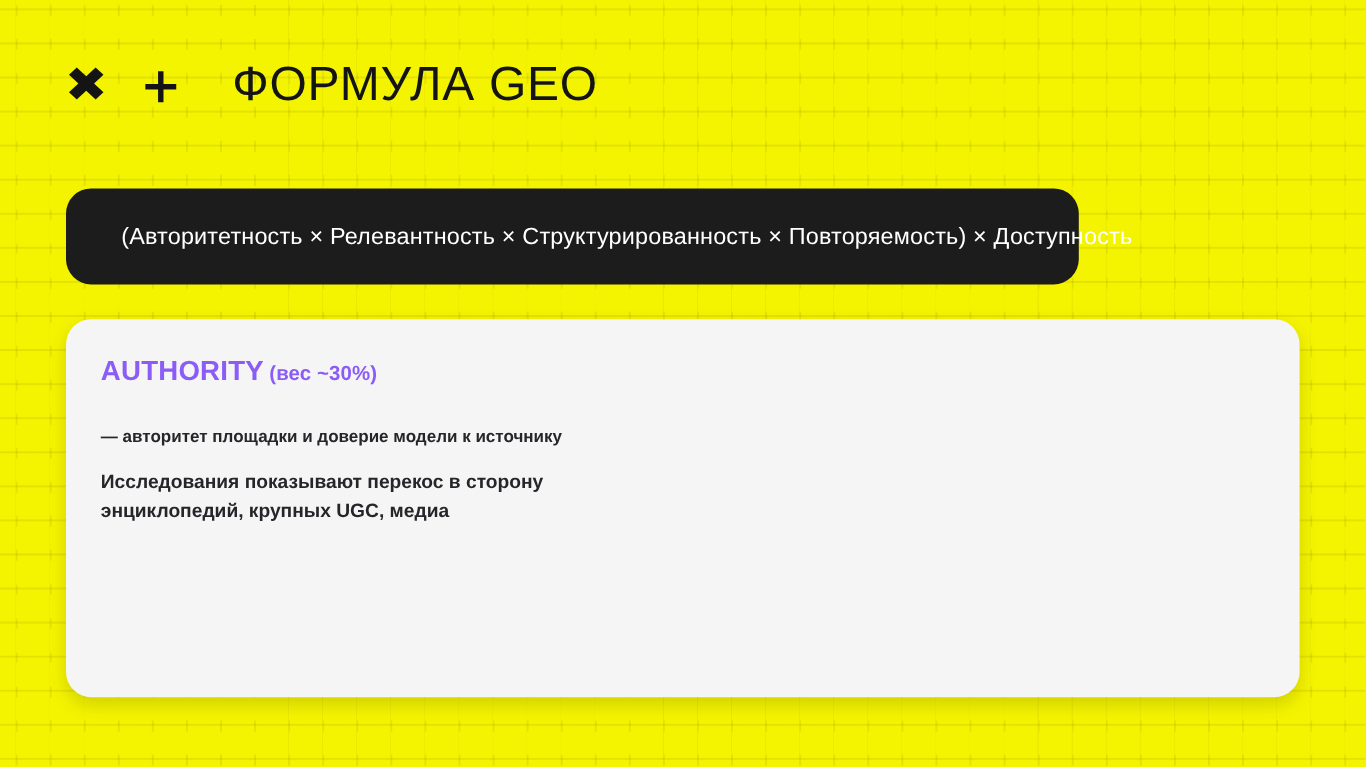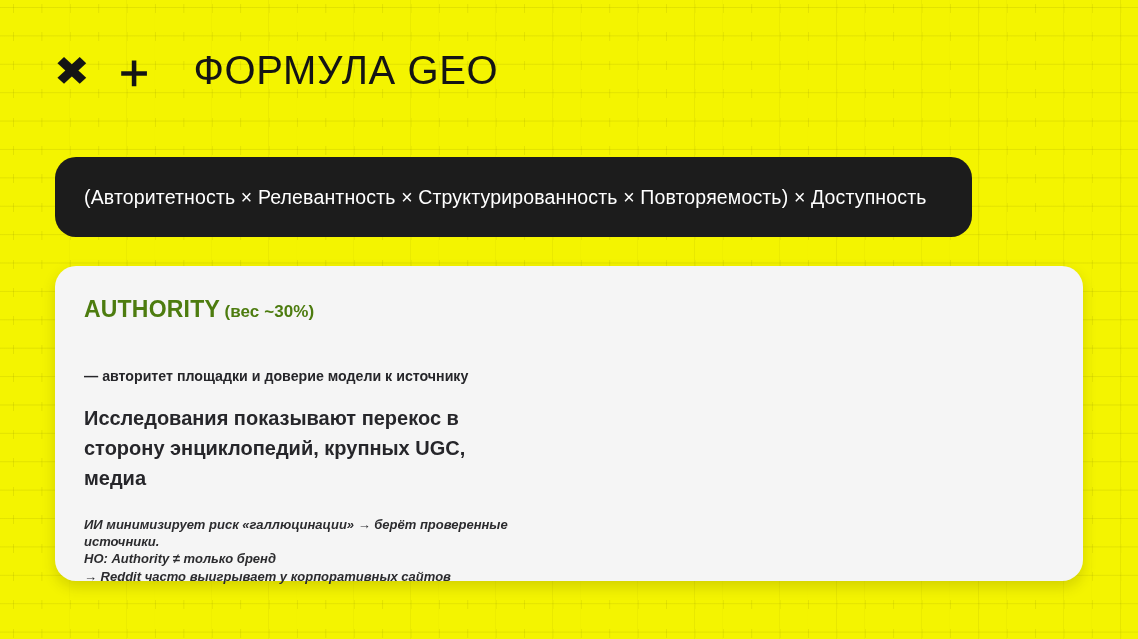--- a/index.html
+++ b/index.html
@@ -77,27 +77,27 @@
     color: #141414;
     letter-spacing: 0.6px;
     white-space: nowrap;
   }
 
   
   #formula-bar {
     position: absolute;
     left: 55px;
     top: 157px;
-    width: 917px;
+    width: 844px;
     height: 80px;
     background: #1C1C1C;
     border-radius: 21px;
     display: flex;
     align-items: center;
-    padding-left: 29px;
+    padding-left: 46px;
   }
   #formula-text {
     color: #FFFFFF;
     font-size: 19.5px;
     font-weight: 400;
     letter-spacing: 0.15px;
     white-space: nowrap;
   }
 
   
@@ -113,23 +113,23 @@
 
   .card {
     flex: 1 1 0;
     background: #F5F5F5;
     border-radius: 21px;
     box-shadow: 0 6px 14px rgba(60,56,0,0.18);
     padding: 30px 30px 0 29px;
   }
 
   .card-heading {
-    color: #4d7c0f;
+    color: #8b5cf6;
     white-space: nowrap;
-    margin-bottom: 43px;
+    margin-bottom: 31px;
   }
   .card-heading .kw {
     font-size: 23px;
     font-weight: 600;
     letter-spacing: 0.2px;
   }
   .card-heading .weight {
     font-size: 17px;
     font-weight: 600;
     letter-spacing: 0.1px;
@@ -137,21 +137,21 @@
 
   .card-lead {
     font-size: 14.2px;
     font-weight: 600;
     color: #26262A;
     line-height: 1.45;
     margin-bottom: 16px;
   }
 
   .card-body {
-    font-size: 20px;
+    font-size: 16px;
     font-weight: 600;
     color: #26262A;
     line-height: 1.52;
     margin-bottom: 22px;
     max-width: 400px;
   }
 
   .card-note {
     font-size: 13px;
     font-style: italic;
@@ -183,20 +183,17 @@
 
   <div id="cards">
 
     <div class="card" id="card-authority">
       <div class="card-heading">
         <span class="kw">AUTHORITY</span>
         <span class="weight">(вес ~30%)</span>
       </div>
       <div class="card-lead">— авторитет площадки и доверие модели к источнику</div>
       <div class="card-body">Исследования показывают перекос в сторону энциклопедий, крупных UGC, медиа</div>
-      <div class="card-note">ИИ минимизирует риск «галлюцинации» → берёт проверенные источники.
-НО: Authority ≠ только бренд
-→ Reddit часто выигрывает у корпоративных сайтов</div>
     </div>
 
 
   </div>
 </div>
 
 </body></html>

